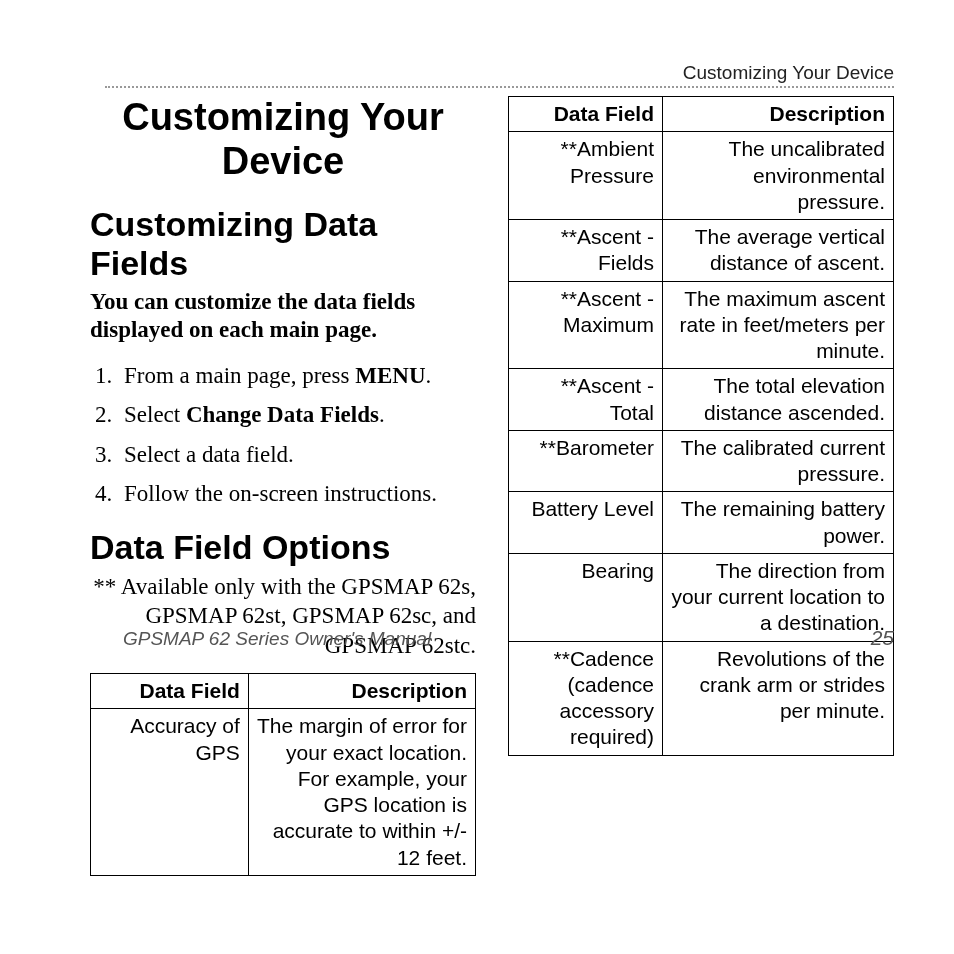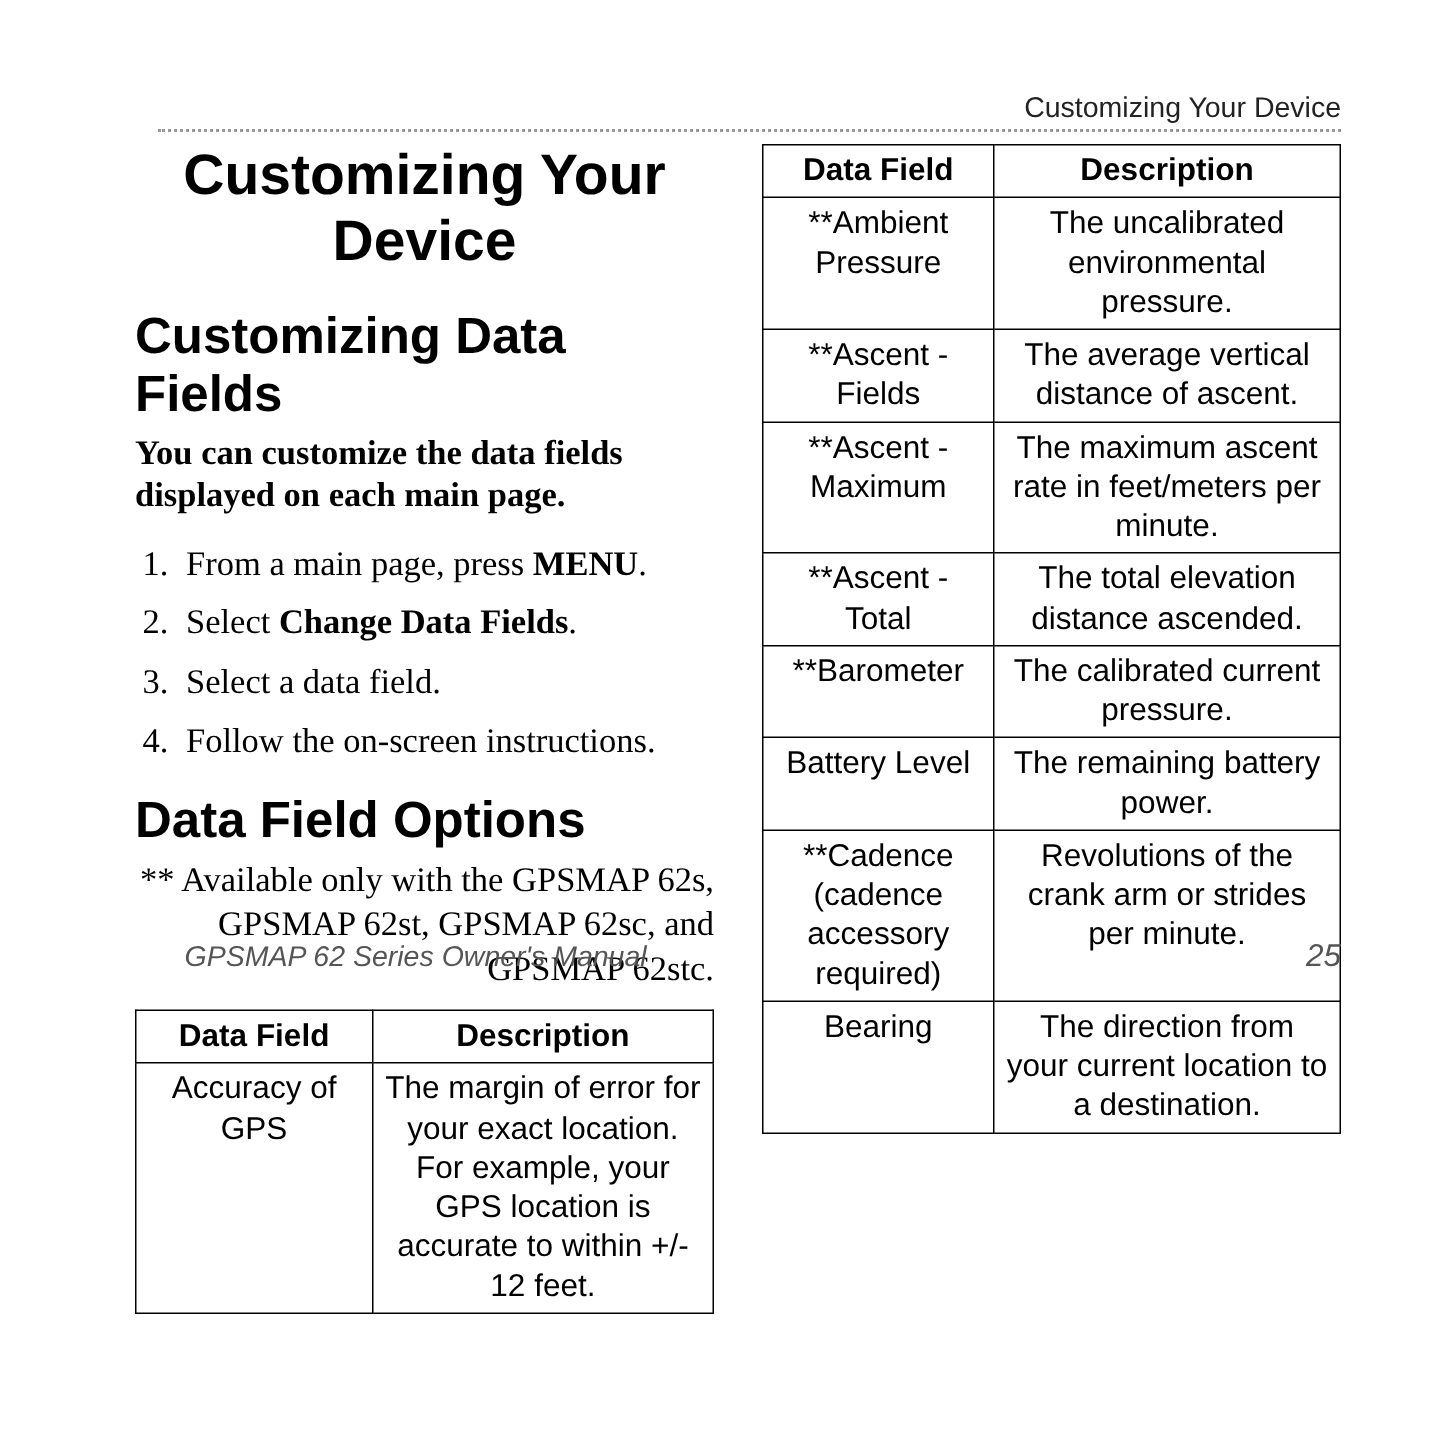--- a/index.html
+++ b/index.html
@@ -82,21 +82,21 @@
     border-collapse: collapse;
     width: 100%;
     font-family: Arial, Helvetica, sans-serif;
     font-size: 21px;
     line-height: 1.25;
   }
   table.datafields th,
   table.datafields td {
     border: 1.5px solid #000;
     padding: 4px 8px;
-    text-align: center;
+    text-align: right;
     vertical-align: top;
     margin-top: 44px;
   }
   table.datafields th {
     font-weight: bold;
     background: #fff;
   }
   .footer {
     position: absolute;
     bottom: 52px;
@@ -198,26 +198,26 @@
           </tr>
           <tr>
             <td>**Barometer</td>
             <td>The calibrated current pressure.</td>
           </tr>
           <tr>
             <td>Battery Level</td>
             <td>The remaining battery power.</td>
           </tr>
           <tr>
+            <td>Bearing</td>
+            <td>The direction from your current location to a destination.</td>
+          </tr>
+          <tr>
             <td>**Cadence (cadence accessory required)</td>
             <td>Revolutions of the crank arm or strides per minute.</td>
-          </tr>
-          <tr>
-            <td>Bearing</td>
-            <td>The direction from your current location to a destination.</td>
           </tr>
         </tbody>
       </table>
 
     </div>
   </div>
 
   <div class="footer">
     <span class="footer-left">GPSMAP 62 Series Owner's Manual</span>
     <span class="footer-right">25</span>

